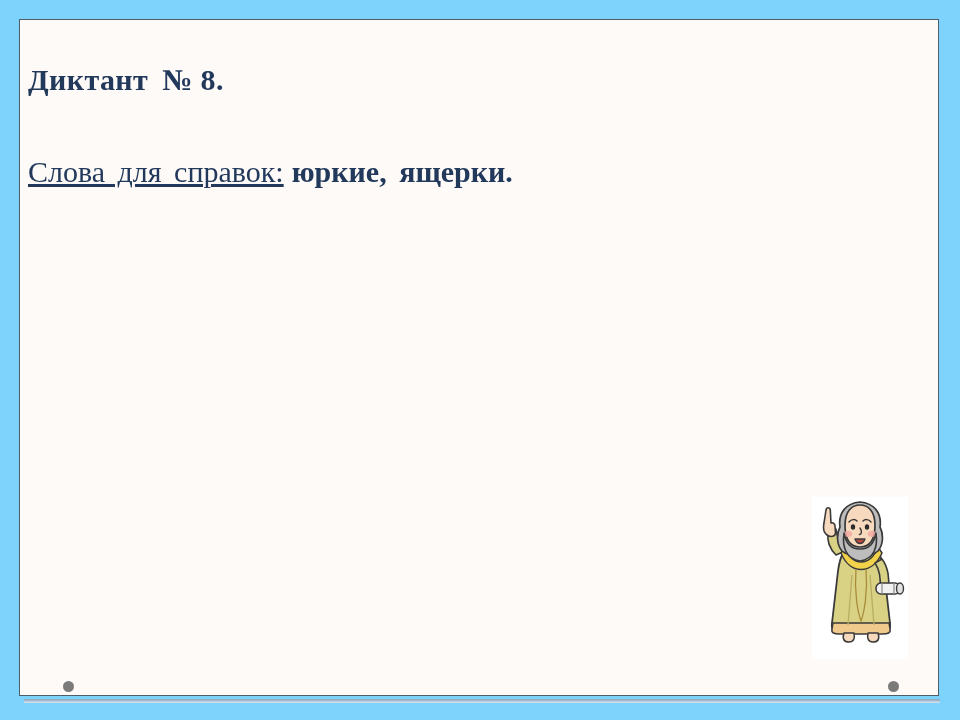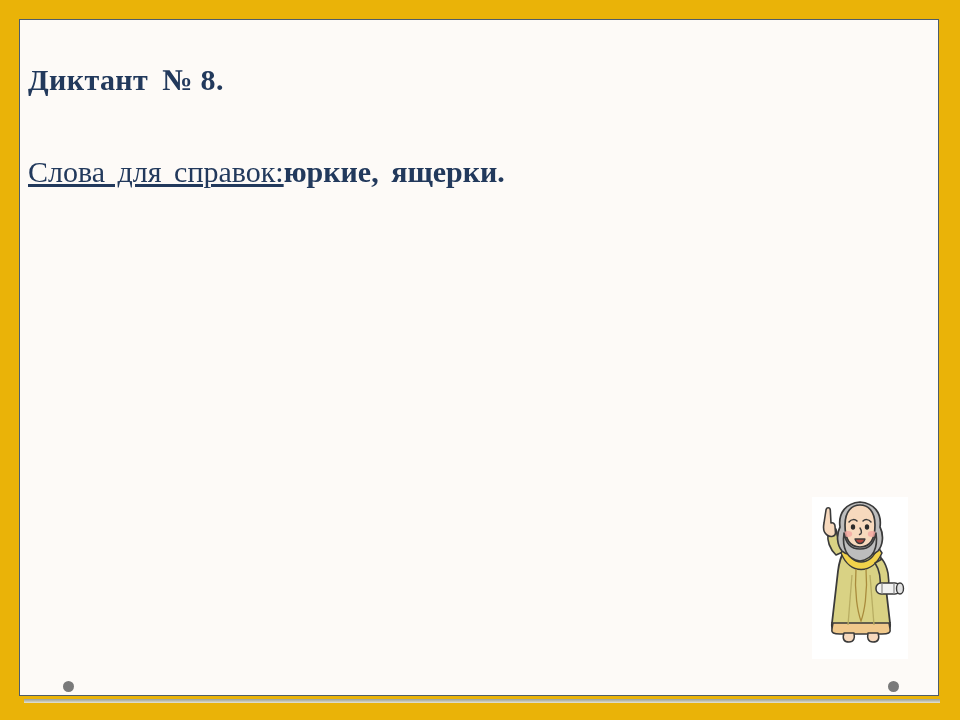--- a/index.html
+++ b/index.html
@@ -11,21 +11,21 @@
     height: 720px;
     background: #fdf8f4;
     font-family: "Liberation Serif", "DejaVu Serif", serif;
     overflow: hidden;
   }
 
   .slide {
     position: relative;
     width: 960px;
     height: 720px;
-    background: #eab308;
+    background: #7dd3fc;
   }
 
   
   .slide-frame {
     position: absolute;
     left: 19px;
     top: 19px;
     width: 920px;
     height: 677px;
     border: 1px solid #4e5d6b;
@@ -74,21 +74,21 @@
     line-height: 40px;
     white-space: nowrap;
     word-spacing: 5px;
   }
   .body-line .lead {
     font-weight: normal;
     text-decoration: underline;
   }
   .body-line .strong {
     font-weight: bold;
-    margin-left: 0;
+    margin-left: 8px;
   }
 
   
   .dot {
     position: absolute;
     width: 11px;
     height: 11px;
     border-radius: 50%;
     background: #7a7a7a;
   }

